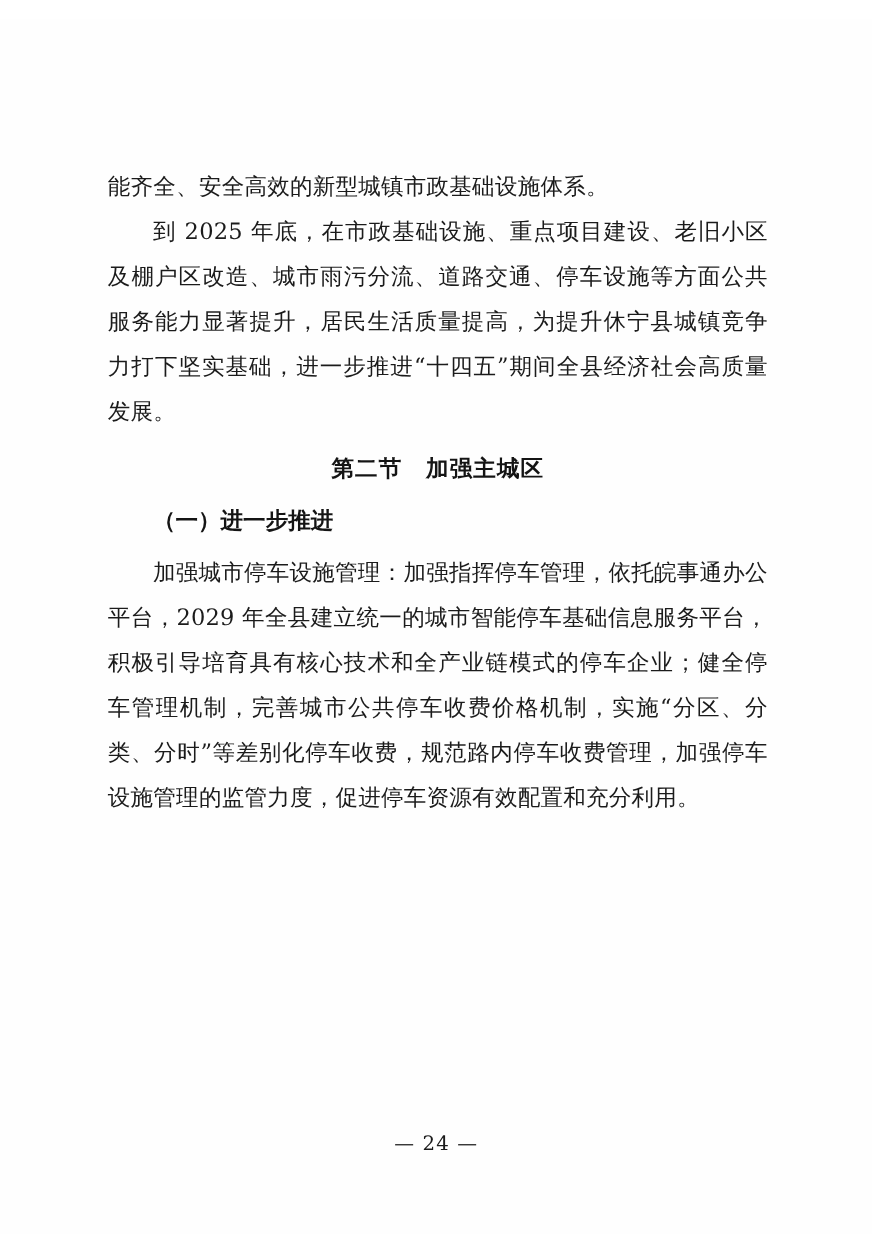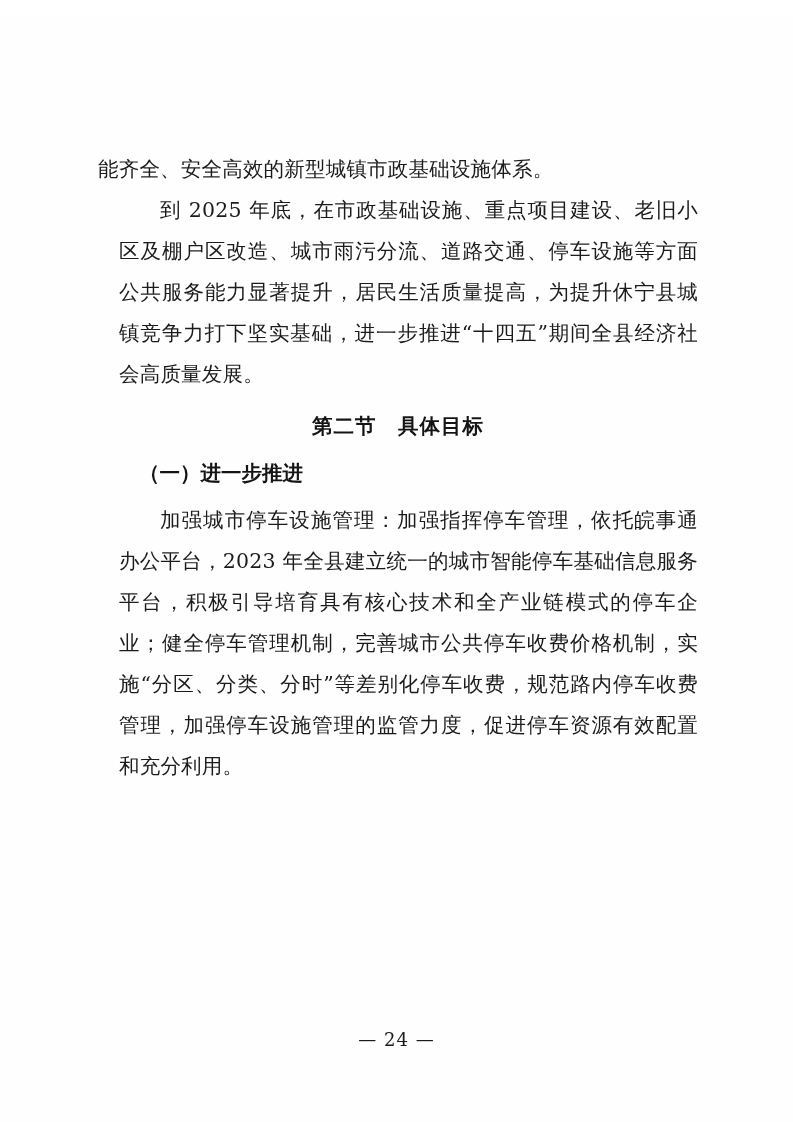--- a/index.html
+++ b/index.html
@@ -33,21 +33,20 @@
     font-size: 20.5px;
     line-height: 41px;
     text-align: justify;
     text-justify: inter-ideograph;
     margin: 0 0 0 0;
     letter-spacing: 0.2px;
     color: #1b1b1b;
   }
   .indent {
     text-indent: 2em;
-    margin-left: 21px;
   }
   .section-title {
     font-size: 20.5px;
     line-height: 41px;
     font-weight: bold;
     text-align: center;
     margin: 11px 0 6px 0;
     letter-spacing: 1px;
     color: #141414;
   }
@@ -75,25 +74,25 @@
 </head>
 <body>
 
 <div class="page">
   <div class="content">
 
     <p class="para">能齐全、安全高效的新型城镇市政基础设施体系。</p>
 
     <p class="para indent">到 2025 年底，在市政基础设施、重点项目建设、老旧小区及棚户区改造、城市雨污分流、道路交通、停车设施等方面公共服务能力显著提升，居民生活质量提高，为提升休宁县城镇竞争力打下坚实基础，进一步推进“十四五”期间全县经济社会高质量发展。</p>
 
-    <div class="section-title">第二节　具体目标</div>
+    <div class="section-title">第二节　加强主城区</div>
 
     <div class="sub-title">（一）进一步推进</div>
 
     <div class="gap-sm"></div>
 
 
-    <p class="para indent">加强城市停车设施管理：加强指挥停车管理，依托皖事通办公平台，2023 年全县建立统一的城市智能停车基础信息服务平台，积极引导培育具有核心技术和全产业链模式的停车企业；健全停车管理机制，完善城市公共停车收费价格机制，实施“分区、分类、分时”等差别化停车收费，规范路内停车收费管理，加强停车设施管理的监管力度，促进停车资源有效配置和充分利用。</p>
+    <p class="para indent">加强城市停车设施管理：加强指挥停车管理，依托皖事通办公平台，2029 年全县建立统一的城市智能停车基础信息服务平台，积极引导培育具有核心技术和全产业链模式的停车企业；健全停车管理机制，完善城市公共停车收费价格机制，实施“分区、分类、分时”等差别化停车收费，规范路内停车收费管理，加强停车设施管理的监管力度，促进停车资源有效配置和充分利用。</p>
 
   </div>
 
   <div class="footer">— 24 —</div>
 </div>
 
 </body></html>

